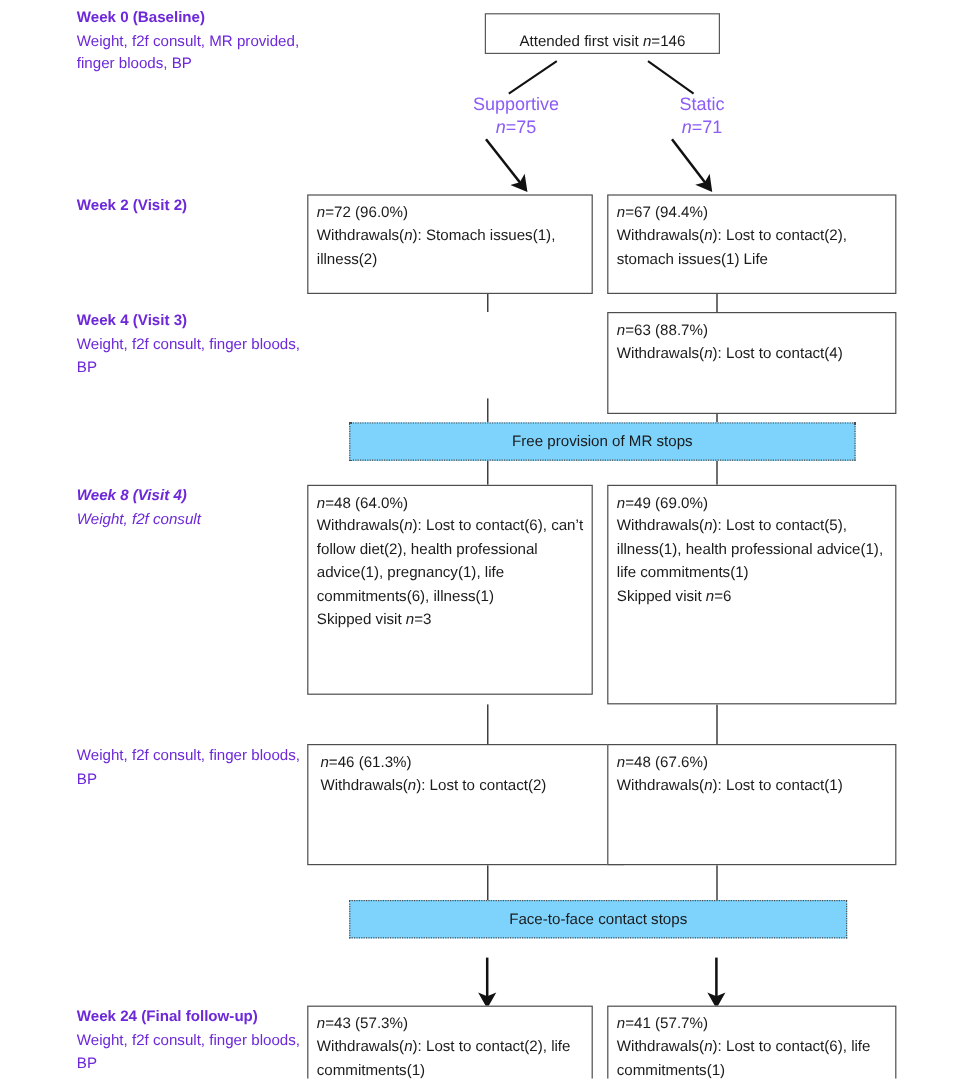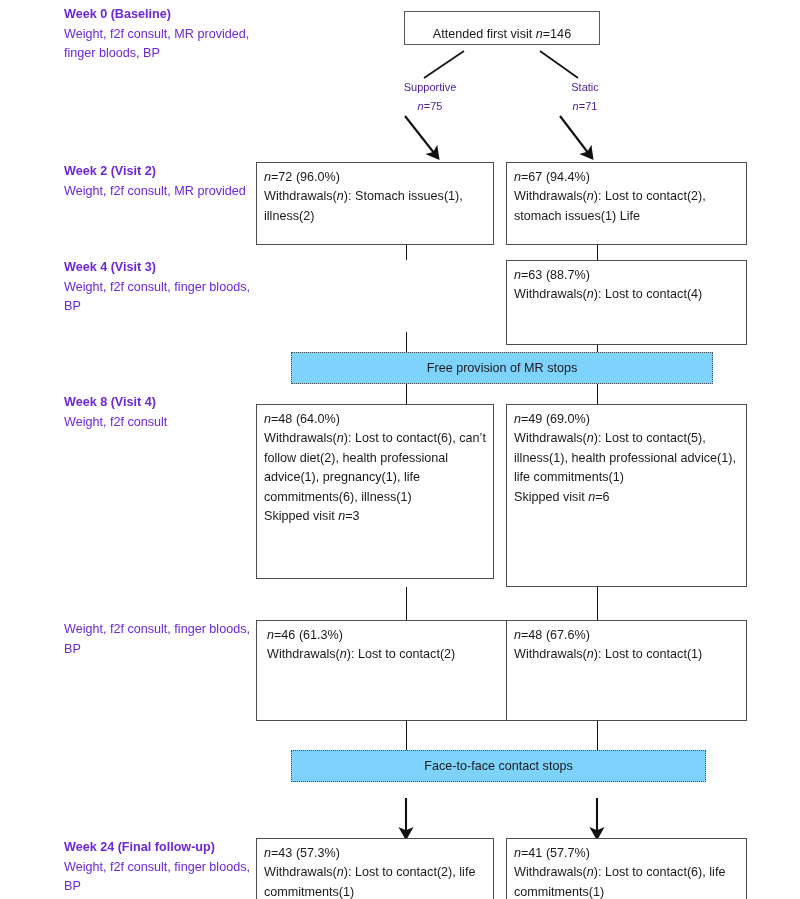--- a/index.html
+++ b/index.html
@@ -77,23 +77,23 @@
     justify-content: center;
     font-size: 12.6px;
     color: #1a1a1a;
   }
 
   
   .branch-label {
     position: absolute;
     width: 150px;
     text-align: center;
-    font-size: 11px;
+    font-size: 15px;
     line-height: 19px;
-    color: #4c1d95;
+    color: #8b5cf6;
   }
   .branch-label .bl-line { display: block; }
 
   
   .vline {
     position: absolute;
     width: 0;
     border-left: 1.7px solid #111111;
   }
   svg.arrows {
@@ -143,29 +143,28 @@
   <div class="vline" style="left:406px; top:721px; height:29px;"></div>
   <div class="vline" style="left:597px; top:721px; height:29px;"></div>
 
   <div class="stage-label" style="left:64px; top:5px;">
     <span class="stage-title">Week 0 (Baseline)</span>
     <span class="stage-measures">Weight, f2f consult, MR provided, finger bloods, BP</span>
   </div>
 
   <div class="stage-label" style="left:64px; top:162px;">
     <span class="stage-title">Week 2 (Visit 2)</span>
-    <span class="stage-measures">Weight, f2f consult, MR provided</span>
   </div>
 
   <div class="stage-label" style="left:64px; top:258px;">
     <span class="stage-title">Week 4 (Visit 3)</span>
     <span class="stage-measures">Weight, f2f consult, finger bloods, BP</span>
   </div>
 
-  <div class="stage-label" style="left:64px; top:393px;">
+  <div class="stage-label" style="left:64px; top:404px;font-style:italic;">
     <span class="stage-title">Week 8 (Visit 4)</span>
     <span class="stage-measures">Weight, f2f consult</span>
   </div>
 
   <div class="stage-label" style="left:64px; top:620px;">
     <span class="stage-measures">Weight, f2f consult, finger bloods, BP</span>
   </div>
 
   <div class="stage-label" style="left:64px; top:838px;">
     <span class="stage-title">Week 24 (Final follow-up)</span>

